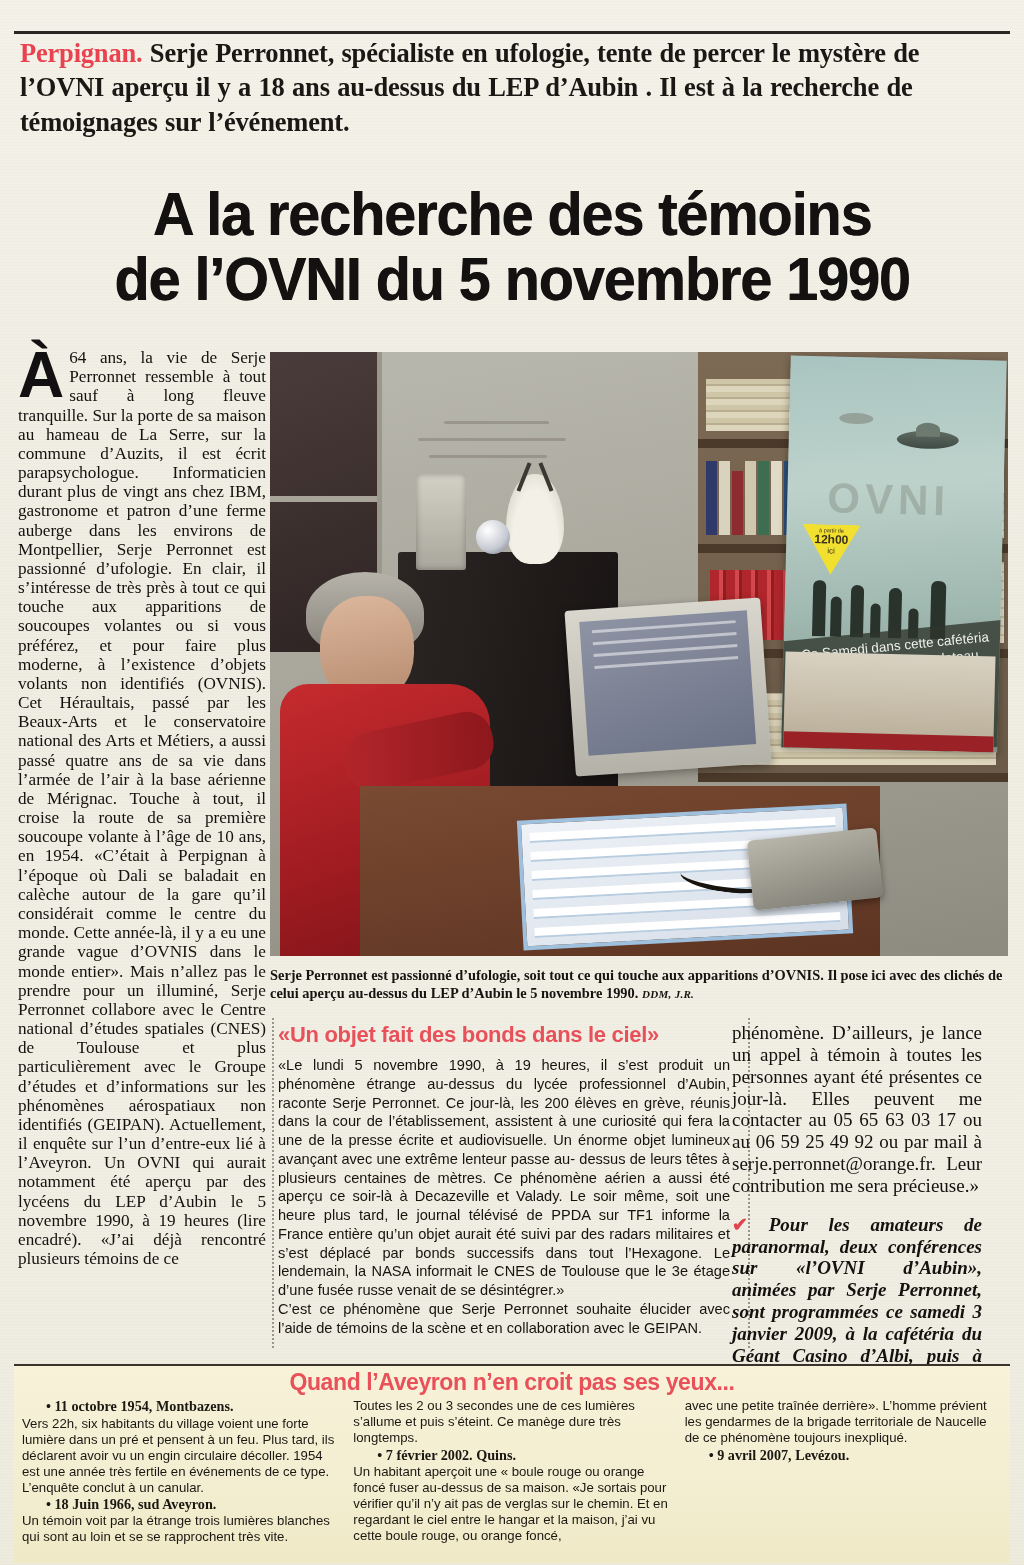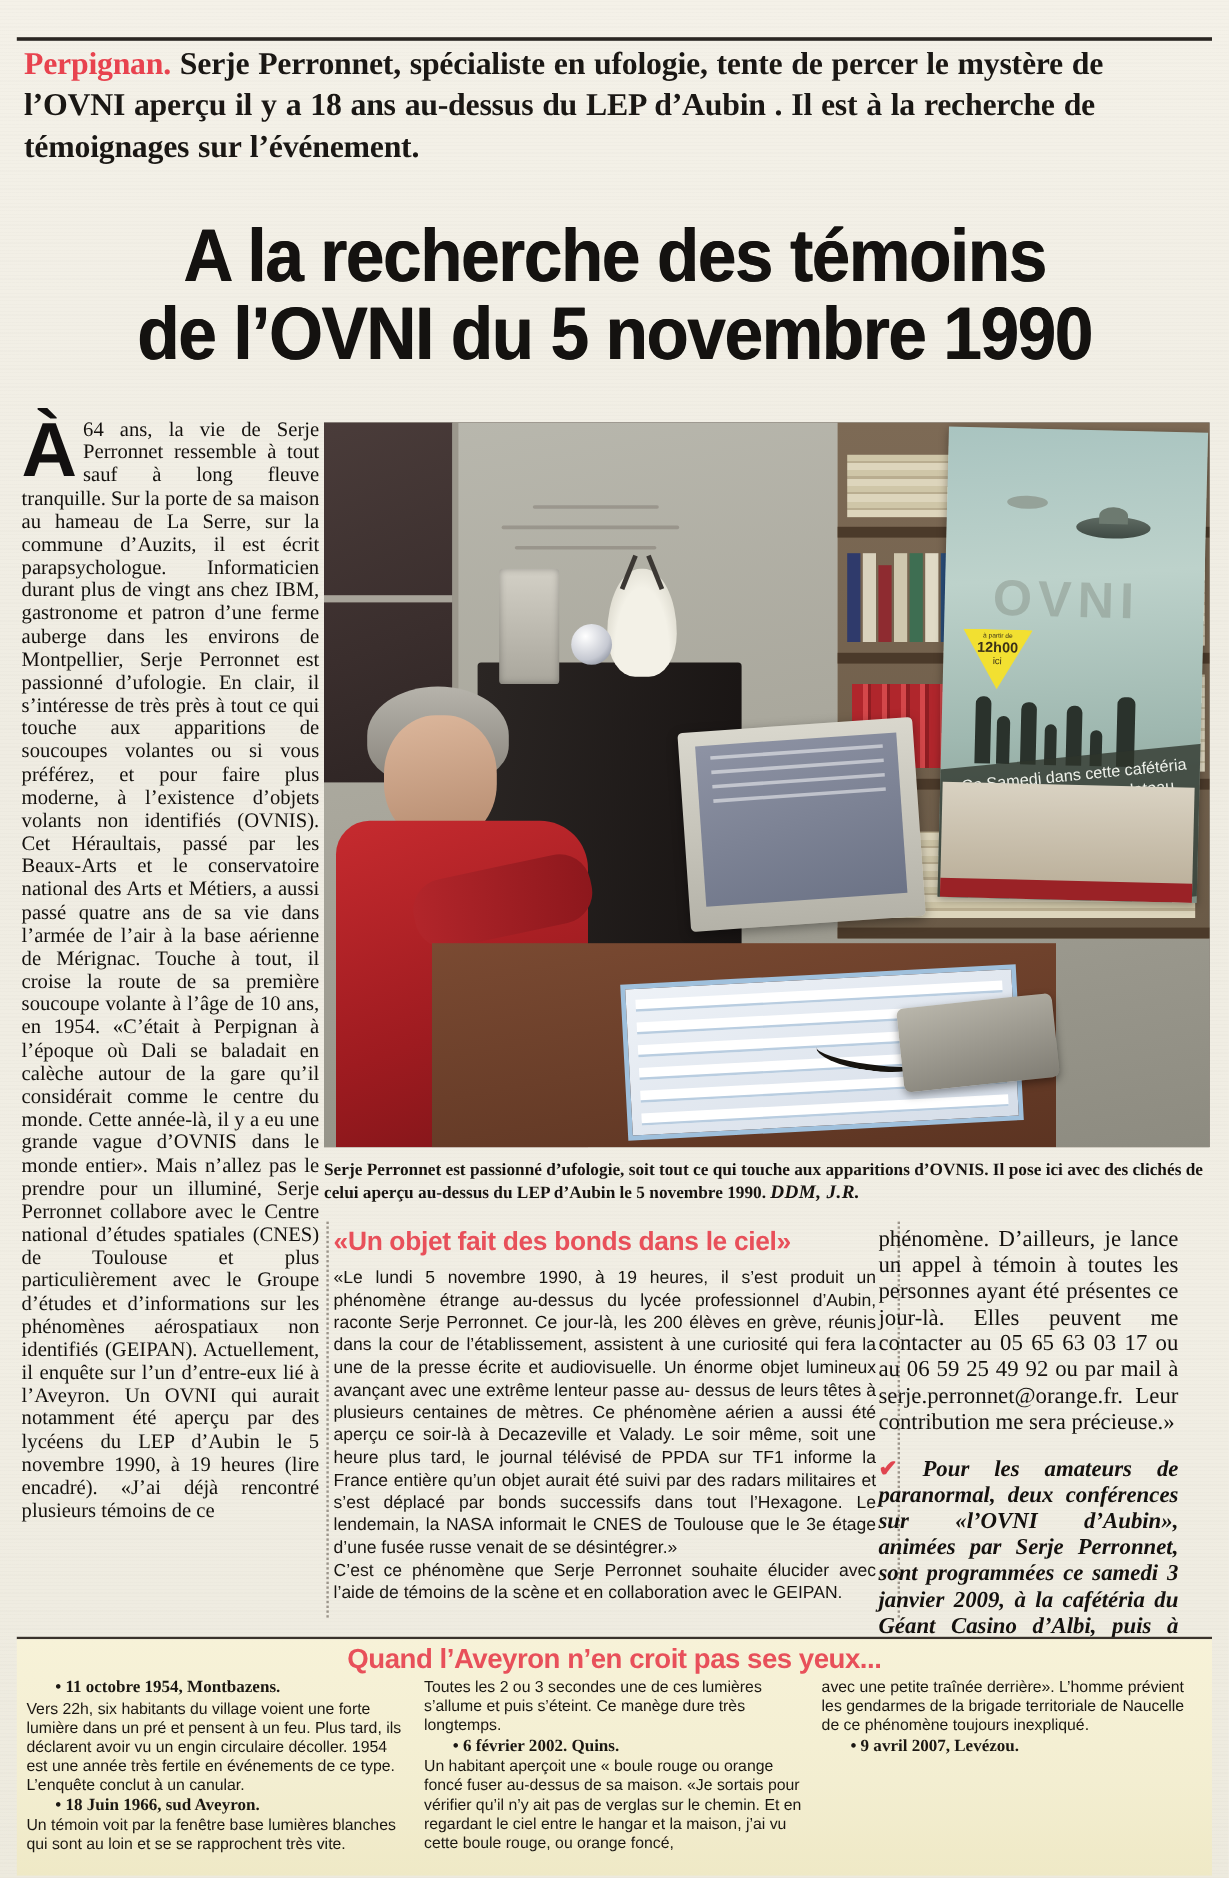--- a/index.html
+++ b/index.html
@@ -170,21 +170,21 @@
   .posterbar .p4{font-size:13px;display:block;}
   .papers{position:absolute;right:4px;bottom:0;width:210px;height:96px;
     background:linear-gradient(180deg,#d9d2c2,#b7ab95);}
   .papers:after{content:"";position:absolute;left:0;bottom:0;width:100%;height:16px;background:#9a2226;}
   
   .caption {
     position: absolute; left: 270px; top: 966px; width: 738px;
     font-family: "Liberation Serif", serif;
     font-weight: 700; font-size: 14.4px; line-height: 1.26; color: #171310;
   }
-  .caption .credit { font-style: italic; font-weight: 700; font-size: 16px; letter-spacing:.3px;}
+  .caption .credit { font-style: italic; font-weight: 700; font-size: 11px; letter-spacing:.3px;}
   
   .subhead {
     position: absolute; left: 278px; top: 1022px; width: 450px;
     font-family: "Liberation Sans", sans-serif; font-weight: 700;
     font-size: 22px; color: #e8505a; letter-spacing: -0.3px;
   }
   .col-mid {
     position: absolute; left: 278px; top: 1056px; width: 452px;
     font-family: "Liberation Sans", sans-serif;
     font-size: 14.6px; line-height: 1.285; text-align: justify; color: #17130f;
@@ -367,26 +367,26 @@
     <p class="italic"><span class="check">✔</span> <span>Pour les amateurs de paranormal, deux conférences sur «l’OVNI d’Aubin», animées par Serje Perronnet, sont programmées ce samedi 3 janvier 2009, à la cafétéria du Géant Casino d’Albi, puis à celle du Géant Casino d’Onet-le-Château, le 10 janvier prochain.</span></p>
   </div>
 
   <div class="bottom-rule"></div>
   <div class="bottom">
     <div class="bottom-title">Quand l’Aveyron n’en croit pas ses yeux...</div>
     <div class="bottom-cols">
 
       <div class="bcol">
         <p><span class="ev">• 11 octobre 1954, Montbazens.</span><br><span>Vers 22h, six habitants du village voient une forte lumière dans un pré et pensent à un feu. Plus tard, ils déclarent avoir vu un engin circulaire décoller. 1954 est une année très fertile en événements de ce type.  L’enquête conclut à un canular.</span></p>
-        <p><span class="ev">• 18 Juin 1966, sud Aveyron.</span><br><span>Un témoin voit par la fenêtre base lumières blanches qui sont au loin et se se rapprochent très vite.</span></p>
+        <p><span class="ev">• 18 Juin 1966, sud Aveyron.</span><br><span>Un témoin voit par la étrange trois lumières blanches qui sont au loin et se se rapprochent très vite.</span></p>
       </div>
 
       <div class="bcol">
         <p>Toutes les 2 ou 3 secondes une de ces lumières s’allume et puis s’éteint. Ce manège dure très longtemps.</p>
-        <p><span class="ev">• 6 février 2002. Quins.</span><br><span> Un habitant aperçoit une « boule rouge ou orange foncé fuser au-dessus de sa maison. «Je sortais pour vérifier qu’il n’y ait pas de verglas sur le chemin. Et en regardant le ciel entre le hangar et la maison, j’ai vu cette boule rouge, ou orange foncé,</span></p>
+        <p><span class="ev">• 7 février 2002. Quins.</span><br><span> Un habitant aperçoit une « boule rouge ou orange foncé fuser au-dessus de sa maison. «Je sortais pour vérifier qu’il n’y ait pas de verglas sur le chemin. Et en regardant le ciel entre le hangar et la maison, j’ai vu cette boule rouge, ou orange foncé,</span></p>
       </div>
 
       <div class="bcol">
         <p>avec une petite traînée derrière». L’homme prévient les gendarmes de la brigade territoriale de Naucelle de ce phénomène toujours inexpliqué.</p>
         <p><span class="ev">• 9 avril 2007, Levézou.</span><br></p>
       </div>
 
     </div>
   </div>
 

